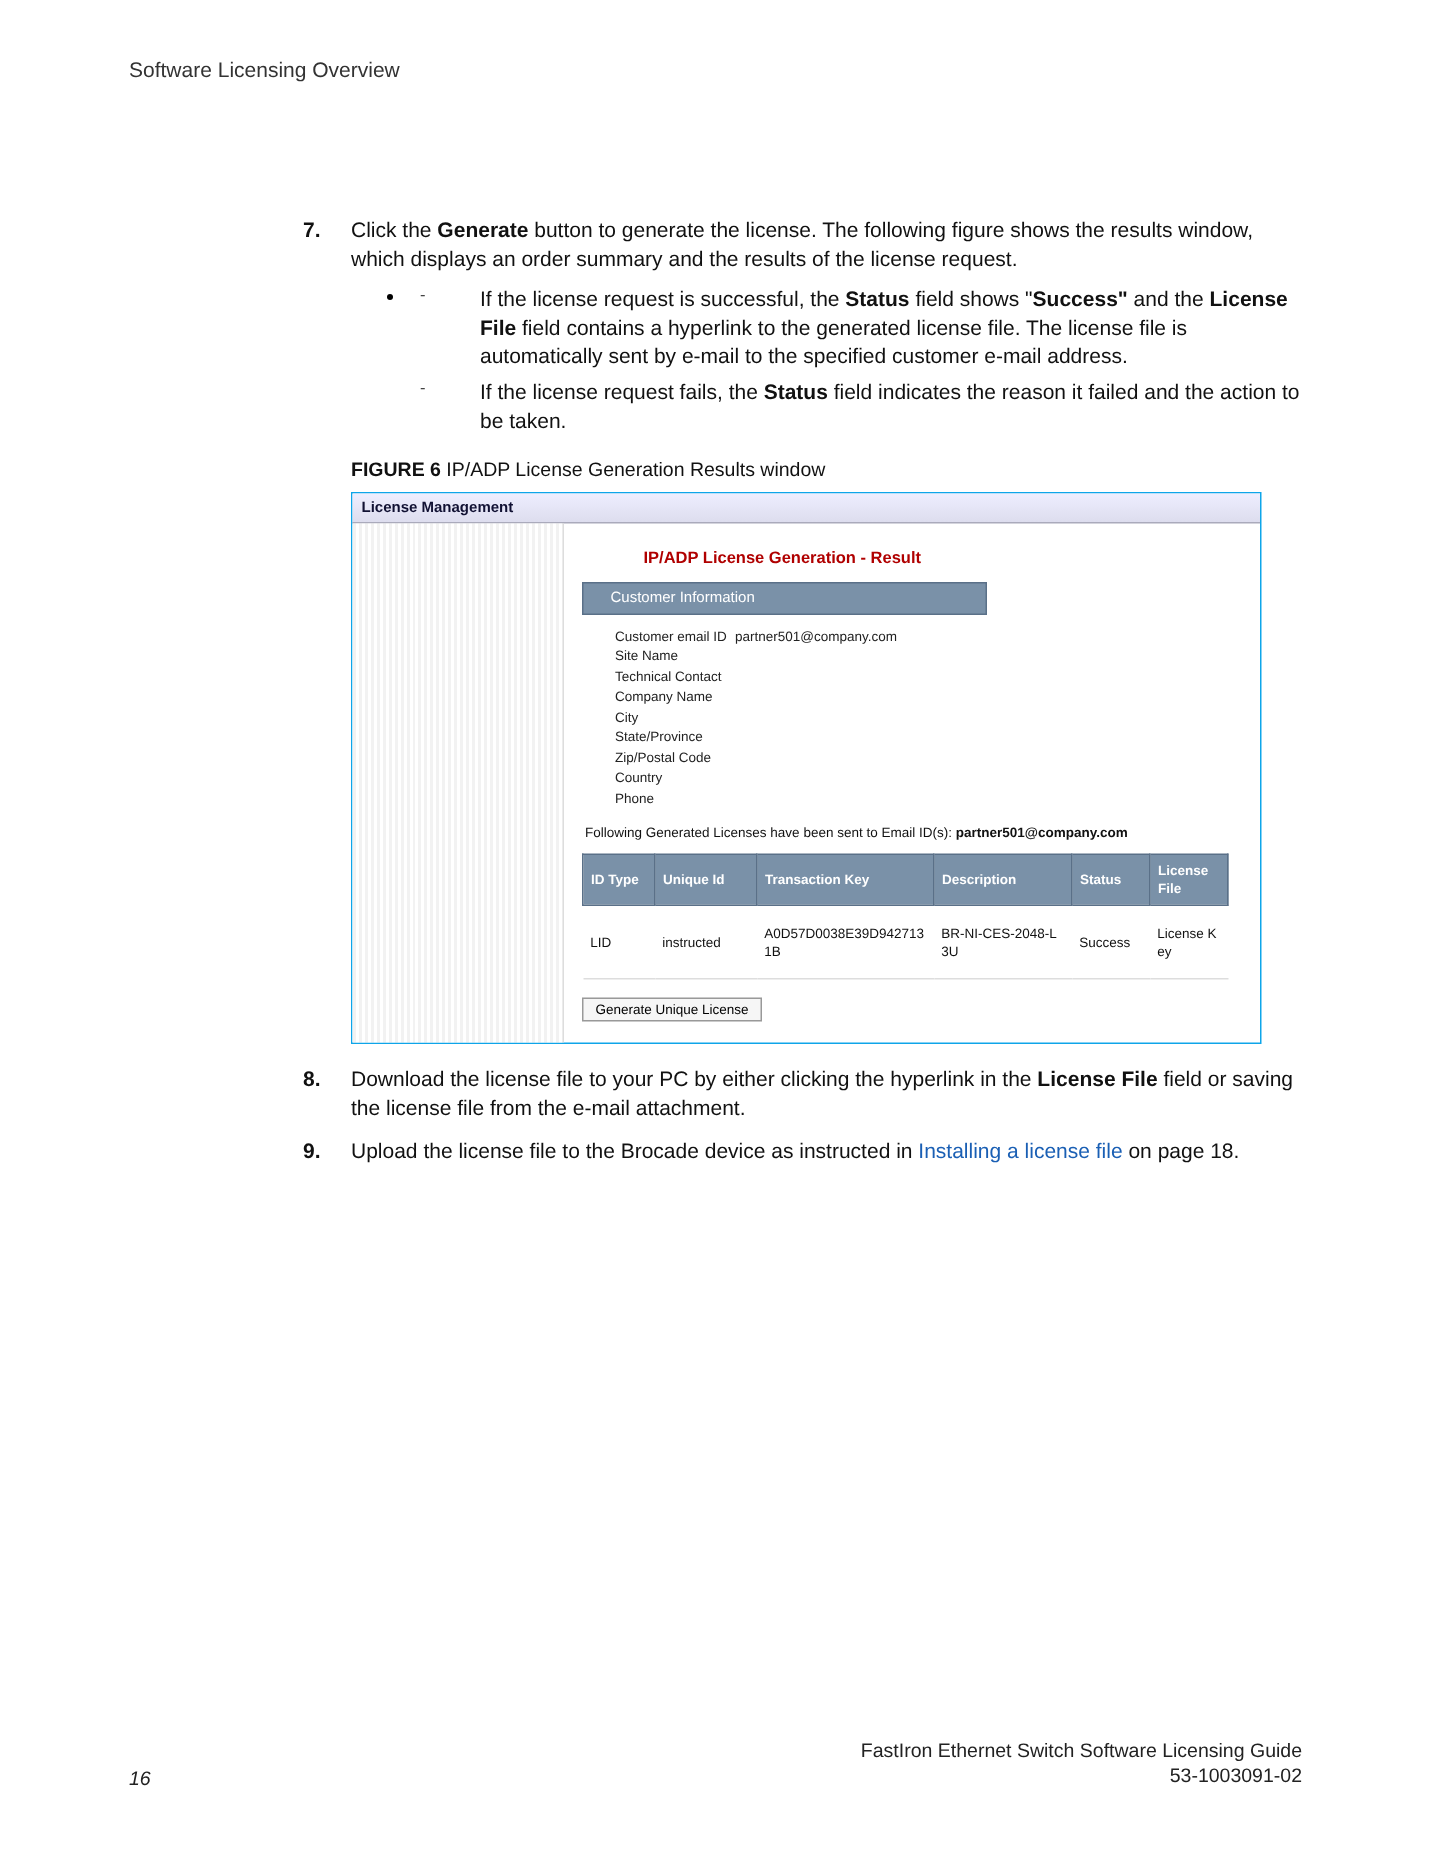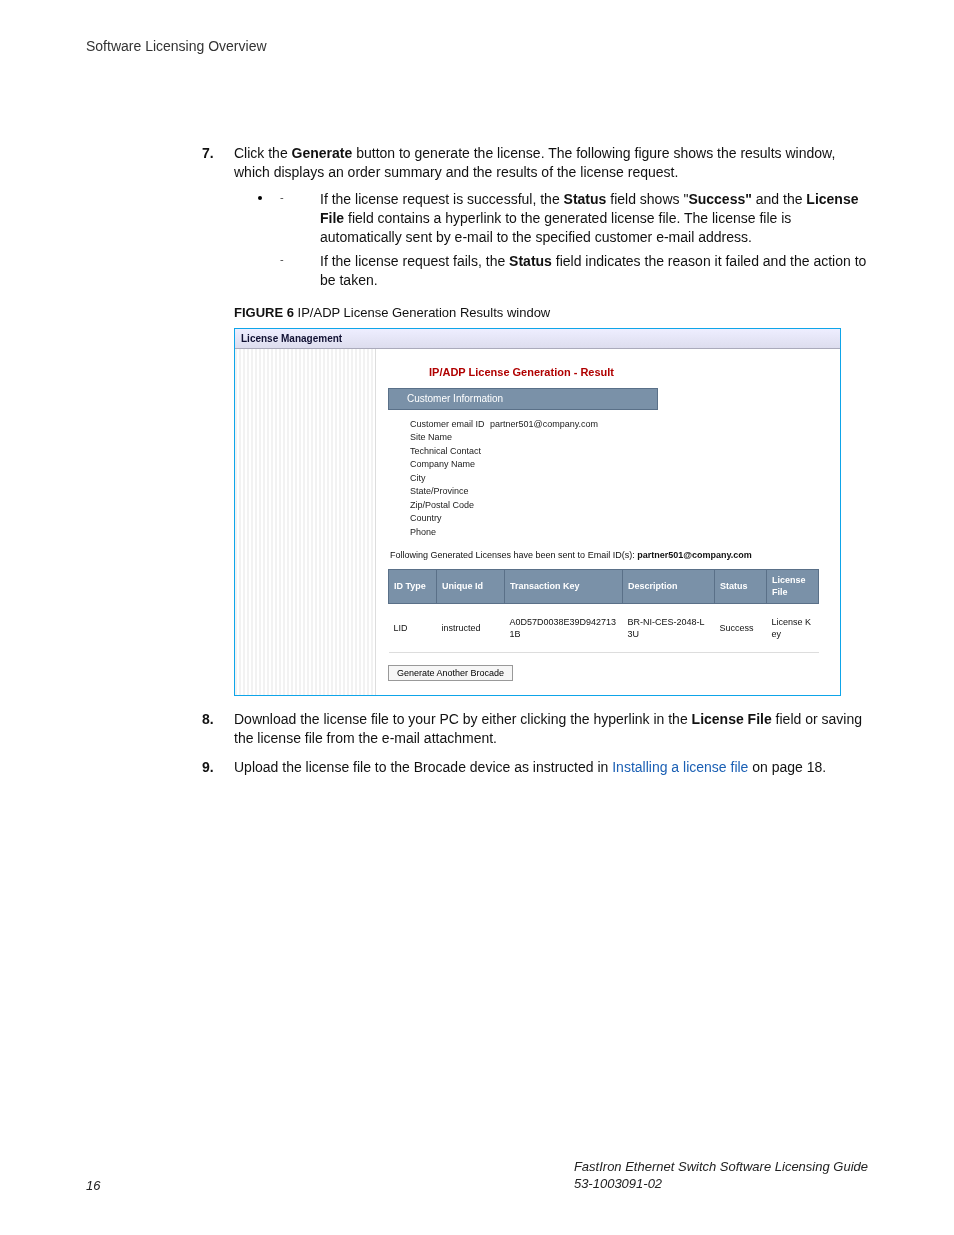--- a/index.html
+++ b/index.html
@@ -171,21 +171,21 @@
     position: absolute;
     bottom: 42px;
     left: 86px;
     right: 86px;
     display: flex;
     justify-content: space-between;
     align-items: flex-end;
     font-size: 13px;
   }
   .footer .pn { font-style: italic; }
-  .footer .right { text-align: left; font-style: italic; line-height: 1.3; }
+  .footer .right { text-align: right; line-height: 1.3; }
 </style>
 </head>
 <body>
 
 <div class="page">
 
   <div class="header-title">Software Licensing Overview</div>
 
   <div class="content">
 
@@ -271,21 +271,21 @@
               <tr>
                 <td>LID</td>
                 <td>instructed</td>
                 <td>A0D57D0038E39D9427131B</td>
                 <td>BR-NI-CES-2048-L3U</td>
                 <td>Success</td>
                 <td>License Key</td>
               </tr>
             </tbody>
               </table>
-            <button class="gen-btn">Generate Another Brocade</button>
+            <button class="gen-btn">Generate Unique License</button>
           </div>
         </div>
       </div>
     </div>
 
     <div class="ol-item" style="margin-top:14px;">
       <span class="ol-num">8.</span>
       <span>Download the license file to your PC by either clicking the hyperlink in the </span><b>License File</b><span> field or saving the license file from the e-mail attachment.</span>
     </div>
 

